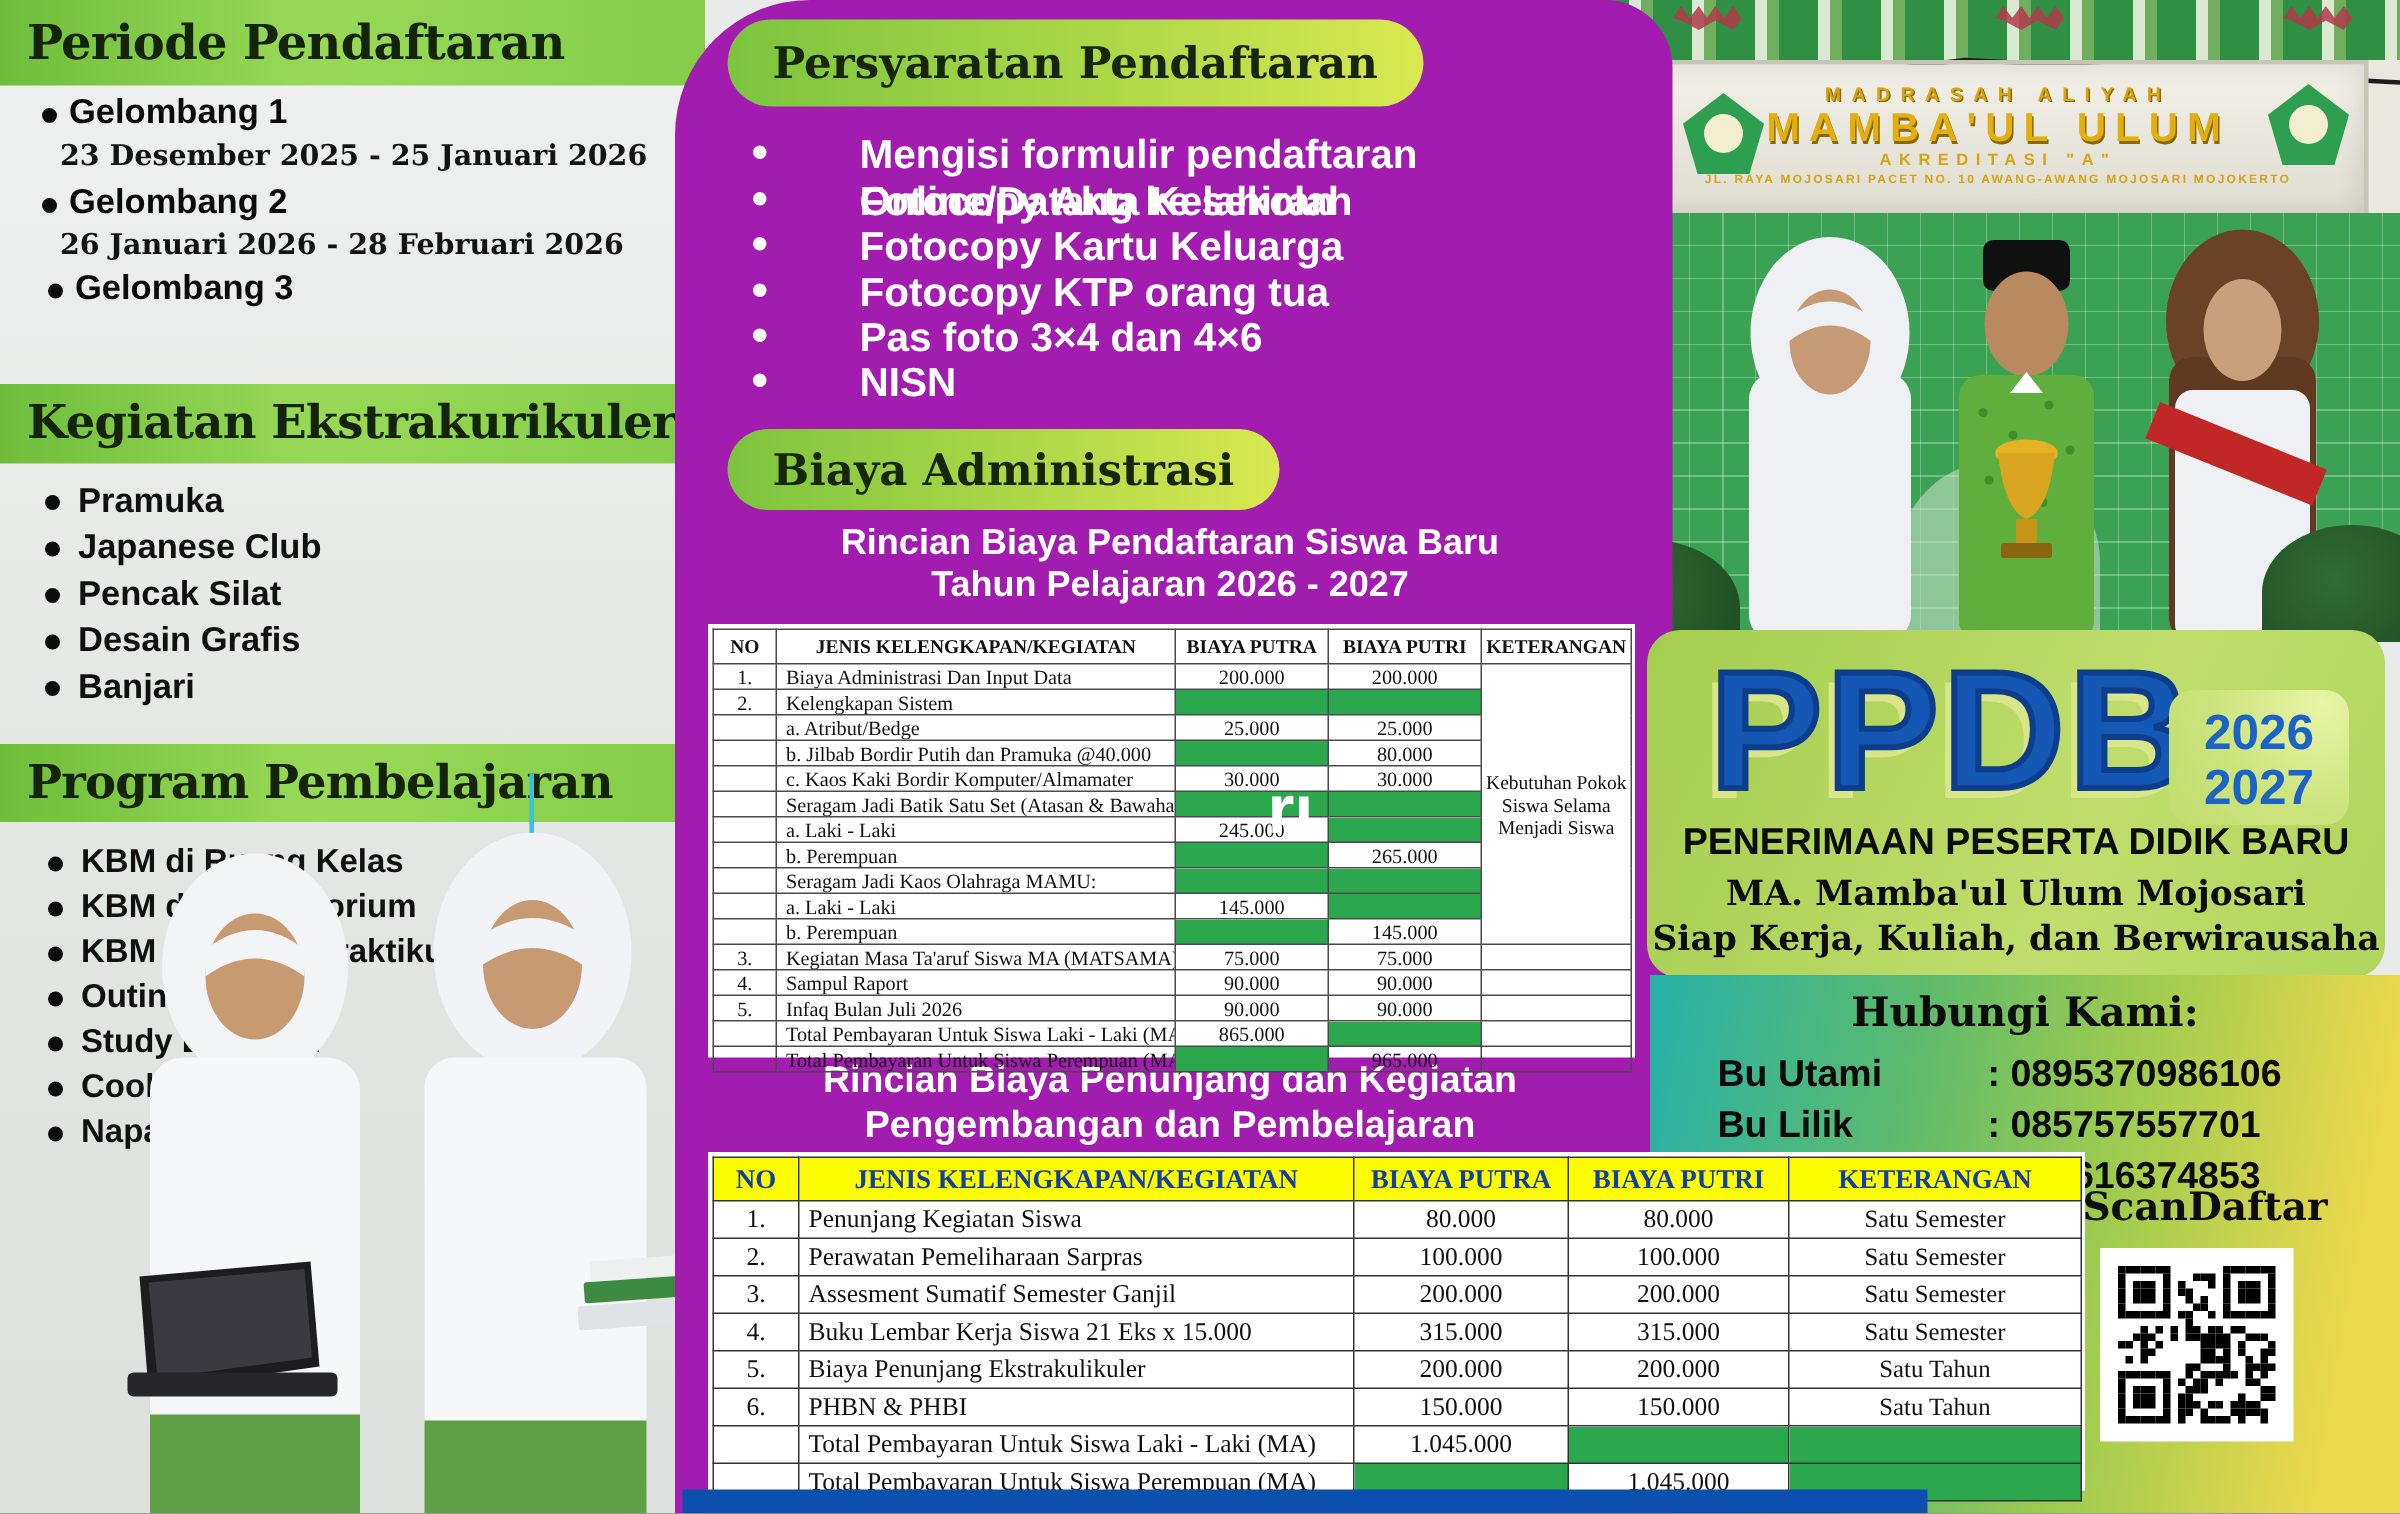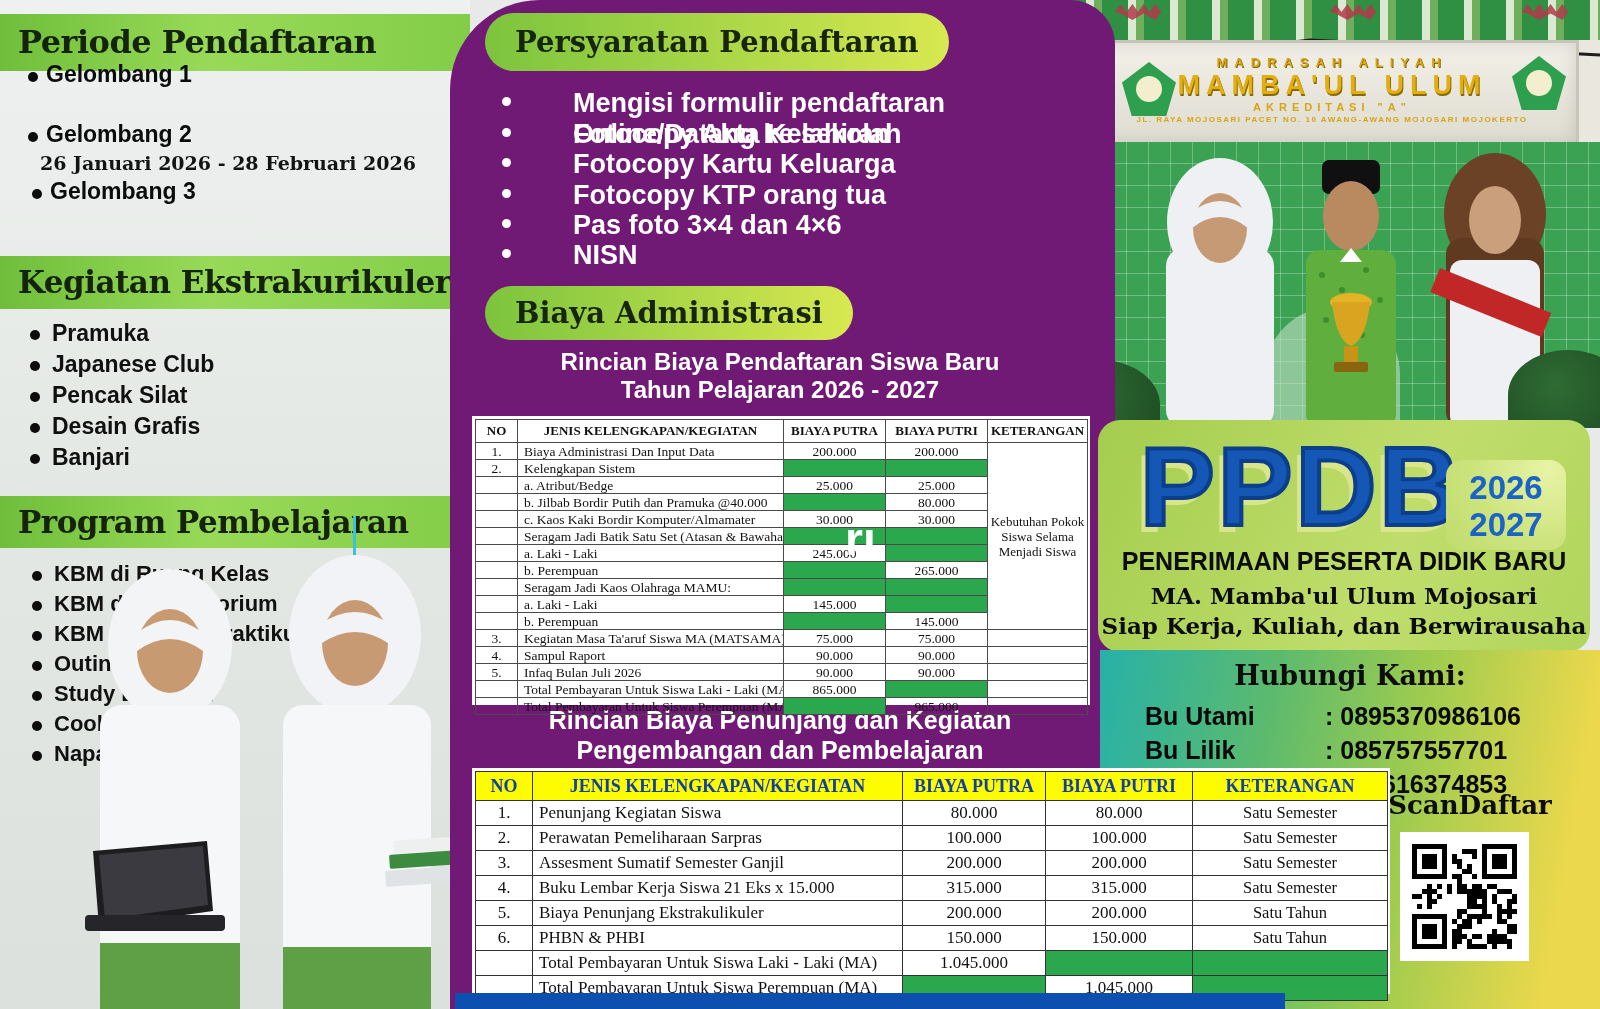--- a/index.html
+++ b/index.html
@@ -7,21 +7,21 @@
           background:#e7eae8;font-family:"Liberation Sans",sans-serif;}
   .abs{position:absolute;}
 
   
   .left-col{left:0;top:0;width:470px;height:1009px;
             background:linear-gradient(180deg,#eef1ef, #e3e7e4 55%, #dde1de);}
   .band{position:absolute;left:0;width:470px;
         background:linear-gradient(90deg,#6fbe3b,#98da57 45%,#83cd48);}
   .band .t{display:block;padding-left:18px;font-family:"DejaVu Serif",serif;
            font-weight:bold;color:#15230b;letter-spacing:-.5px;}
-  .band1{top:0;height:57px;margin-top:14px;} .band1 .t{line-height:57px;font-size:32px;}
+  .band1{top:0;height:57px;} .band1 .t{line-height:57px;font-size:32px;}
   .band2{top:256px;height:53px;} .band2 .t{line-height:53px;font-size:31px;}
   .band3{top:496px;height:52px;} .band3 .t{line-height:52px;font-size:31px;}
   .dot{position:absolute;width:10px;height:10px;border-radius:50%;background:#0c0c0c;}
   .g-label{position:absolute;font-weight:800;font-size:23px;color:#0b0b0b;}
   .g-date{position:absolute;font-family:"DejaVu Serif",serif;font-weight:bold;
           font-size:19px;color:#131313;}
   .li-text{position:absolute;font-weight:800;font-size:23px;color:#101010;}
   .cyan-line{left:353px;top:516px;width:3px;height:46px;background:#39c2da;}
 
   
@@ -44,21 +44,21 @@
   .wall{position:absolute;left:0;top:142px;width:540px;height:286px;background:#3ca253;
     background-image:repeating-linear-gradient(0deg,rgba(255,255,255,.28) 0 1px,transparent 1px 22px),
                      repeating-linear-gradient(90deg,rgba(255,255,255,.28) 0 1px,transparent 1px 22px);}
   .arch{position:absolute;left:205px;top:165px;width:135px;height:263px;
         border-radius:68px 68px 0 0;background:#cfe3d2;opacity:.55;}
   .plant{position:absolute;width:120px;height:90px;border-radius:50% 50% 0 0;
          background:radial-gradient(circle at 40% 40%,#2f6b33,#1d4a22);}
   .cable{position:absolute;left:0;top:0;}
 
   
-  .blue-panel{left:450px;top:0;width:665px;height:1009px;background:#701a75;
+  .blue-panel{left:450px;top:0;width:665px;height:1009px;background:#a21caf;
               border-radius:90px 45px 0 0;z-index:2;}
   .pill{position:absolute;background:linear-gradient(90deg,#7cc43e,#d8e850);
         border-radius:30px;padding:0 30px;font-family:"DejaVu Serif",serif;
         font-weight:bold;color:#17250a;}
   .pill1{left:35px;top:13px;height:58px;line-height:58px;font-size:29px;}
   .pill2{left:35px;top:286px;height:54px;line-height:54px;font-size:29px;}
   .req-dot{position:absolute;width:9px;height:9px;border-radius:50%;background:#fff;}
   .req-item{position:absolute;left:75px;font-weight:800;font-size:27px;color:#fff;margin-left:48px;}
   .cap{position:absolute;left:0;width:660px;text-align:center;font-weight:800;
        font-size:24px;color:#fff;}
@@ -115,20 +115,21 @@
 
 <div class="poster">
 
   <div class="abs left-col">
     <div class="band band1">
       <span class="t">Periode Pendaftaran</span>
     </div>
 
     <span class="dot" style="left:28px;top:72px"></span>
     <span class="g-label" style="left:46px;top:61px">Gelombang 1</span>
+    <span class="g-date" style="left:40px;top:93px">23 Desember 2025 - 25 Januari 2026</span>
 
     <span class="dot" style="left:28px;top:132px"></span>
     <span class="g-label" style="left:46px;top:121px">Gelombang 2</span>
     <span class="g-date" style="left:40px;top:152px">26 Januari 2026 - 28 Februari 2026</span>
 
     <span class="dot" style="left:32px;top:189px"></span>
     <span class="g-label" style="left:50px;top:178px">Gelombang 3</span>
 
     <div class="band band2">
       <span class="t">Kegiatan Ekstrakurikuler</span>

